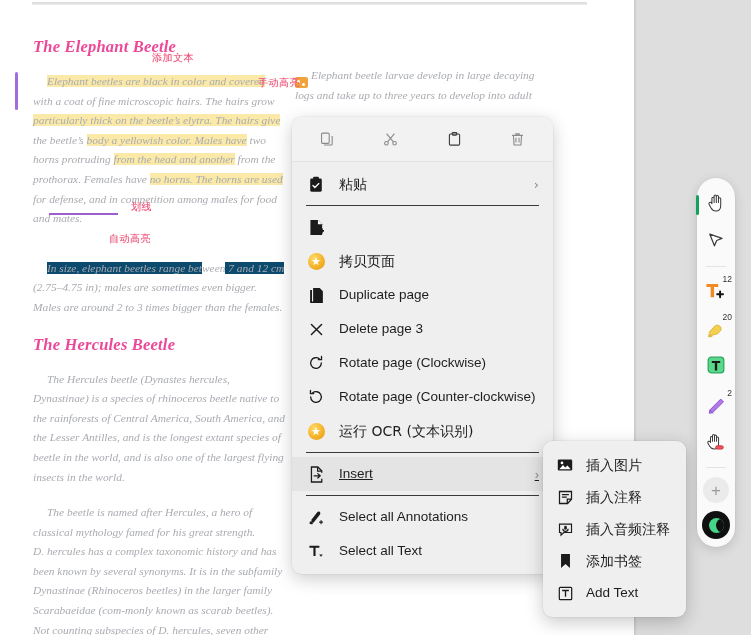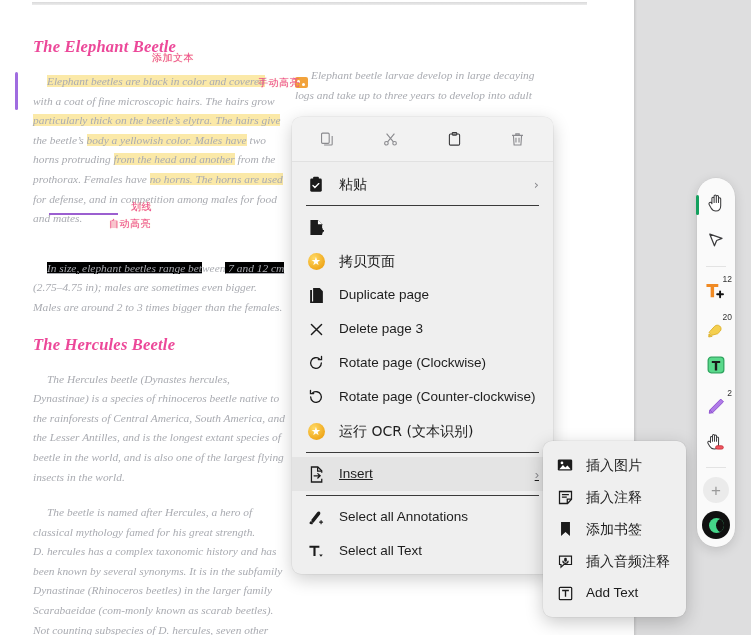--- a/index.html
+++ b/index.html
@@ -56,21 +56,21 @@
     color: #ec4899;
     line-height: 22px;
     margin: 0 0 14px 0;
     letter-spacing: .2px;
   }
   .doc-p { margin: 0 0 16px 0; text-indent: 14px; }
   .doc-p.no-ind { text-indent: 0; }
 
   
   .hl-y { background: #fbe9a8; }
-  .hl-g { background: #000000; text-decoration: underline; }
+  .hl-g { background: #0c4a6e; }
   .ul-p { border-bottom: 2.5px solid #9b5fd0; padding-bottom: 8px; }
 
   
   #para-bar {
     position: absolute;
     left: 15px; top: 72px;
     width: 3px; height: 38px;
     background: #a06ce0;
     border-radius: 2px;
   }
@@ -82,21 +82,21 @@
     font-weight: normal;
     font-size: 10px;
     color: #ec4899;
     white-space: nowrap;
     letter-spacing: .5px;
     text-shadow: 0 0 1px rgba(245,166,35,.55);
   }
   #lbl-add-text   { left: 152px; top: 51px; }
   #lbl-manual-hl  { left: 258px; top: 76px; }
   #lbl-underline  { left: 131px; top: 200px; }
-  #lbl-auto-hl    { left: 109px; top: 217px; }
+  #lbl-auto-hl    { left: 109px; top: 232px; }
 
   
   #note-icon {
     position: absolute;
     left: 295px; top: 77px;
     width: 13px; height: 11px;
     background: #f2a33c;
     border-radius: 2px;
   }
   #note-icon:before {
@@ -478,36 +478,36 @@
           <path d="M1.6 1.6h12.8v8.3l-4.2 4.5H1.6z"></path>
           <path d="M14.2 9.8h-4.3v4.4"></path>
           <path d="M4.2 5h7.4M4.2 7.6h5.2"></path>
         </svg>
       </span>
       <span class="mi-label cnl">插入注释</span>
     </div>
 
     <div class="mi cn">
       <span class="mi-ico">
-        <svg width="13" height="16" viewBox="0 0 14 17">
-          <path d="M2.2 1h9.6v15l-4.8-4.2L2.2 16z" fill="#1b1b1b"></path>
-        </svg>
-      </span>
-      <span class="mi-label cnl">添加书签</span>
-    </div>
-
-    <div class="mi cn">
-      <span class="mi-ico">
         <svg width="15" height="15" viewBox="0 0 16 16" fill="none" stroke="#1b1b1b" stroke-width="1.25">
           <path d="M1.6 2.2h12.8v9H6.2L3.2 14v-2.8H1.6z"></path>
           <rect x="6.6" y="4" width="2.8" height="4.3" rx="1.4" fill="#1b1b1b" stroke="none"></rect>
           <path d="M5.2 7.1a2.8 2.8 0 0 0 5.6 0M8 9.9v1.1"></path>
         </svg>
       </span>
       <span class="mi-label cnl">插入音频注释</span>
+    </div>
+
+    <div class="mi cn">
+      <span class="mi-ico">
+        <svg width="13" height="16" viewBox="0 0 14 17">
+          <path d="M2.2 1h9.6v15l-4.8-4.2L2.2 16z" fill="#1b1b1b"></path>
+        </svg>
+      </span>
+      <span class="mi-label cnl">添加书签</span>
     </div>
 
     <div class="mi">
       <span class="mi-ico">
         <svg width="15" height="15" viewBox="0 0 16 16" fill="none" stroke="#1b1b1b" stroke-width="1.3">
           <rect x="1.4" y="1.4" width="13.2" height="13.2" rx="1"></rect>
           <path d="M4.4 4.8h7.2M8 4.8v6.6" stroke-width="1.45"></path>
         </svg>
       </span>
       <span class="mi-label">Add Text</span>

